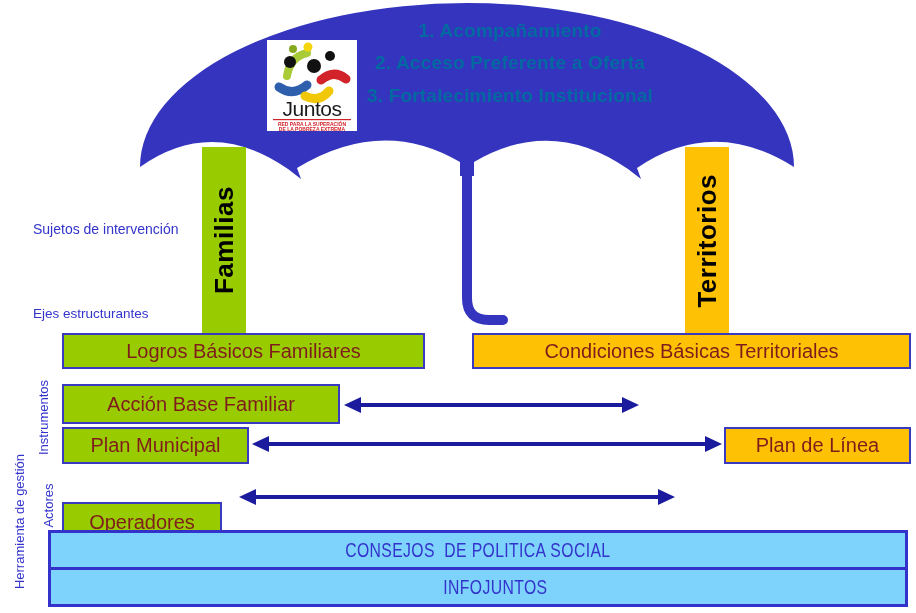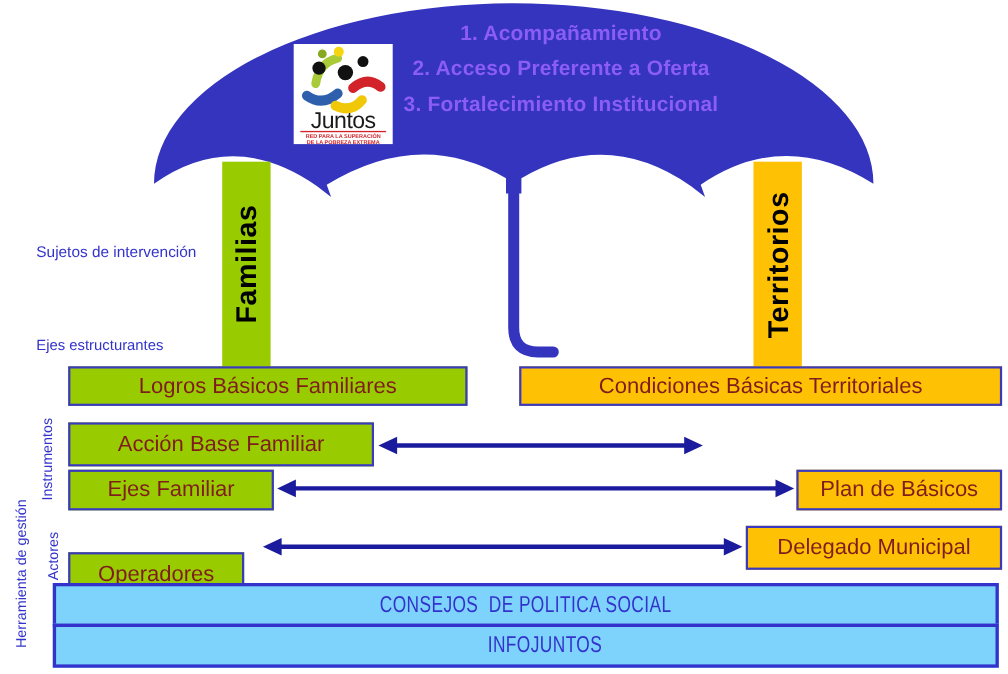--- a/index.html
+++ b/index.html
@@ -9,21 +9,21 @@
   *{margin:0;padding:0;box-sizing:border-box;}
   html,body{background:#fff;}
   body{font-family:"Liberation Sans", sans-serif;}
   #stage{position:relative;width:916px;height:613px;background:#fff;overflow:hidden;}
   #umbrella-svg{position:absolute;left:0;top:0;width:916px;height:613px;pointer-events:none;}
   .canopy{fill:var(--umbrella);}
   .handle{stroke:var(--umbrella);stroke-width:10;fill:none;stroke-linecap:round;stroke-linejoin:round;}
   .arrow-line{stroke:var(--arrow);stroke-width:4;}
   .arrow-head{fill:var(--arrow);}
 
-  .umb-text{position:absolute;left:325px;width:370px;text-align:center;color:#8b5cf6;
+  .umb-text{position:absolute;left:325px;width:370px;text-align:center;color:#0369a1;
     font-size:19px;font-weight:bold;letter-spacing:.2px;}
 
   .logo{position:absolute;left:267px;top:40px;width:90px;height:91px;background:#fff;}
 
   .pillar{position:absolute;top:147px;width:44px;height:187px;display:flex;align-items:center;justify-content:center;}
   .pillar span{writing-mode:vertical-rl;transform:rotate(180deg);font-size:26px;font-weight:600;color:#000;letter-spacing:.5px;}
   .pillar.fam{left:202px;background:var(--green);}
   .pillar.ter{left:685px;background:var(--yellow);}
 
   .side-label{position:absolute;color:var(--labelblue);font-size:14px;}
@@ -115,31 +115,28 @@
     </div>
   <div class="box yellow" style="left:472px;top:333px;width:439px;height:36px;">
     <span>Condiciones Básicas Territoriales</span>
     </div>
 
   <div class="box green" style="left:62px;top:384px;width:278px;height:40px;">
     <span>Acción Base Familiar</span>
     </div>
 
   <div class="box green" style="left:62px;top:427px;width:187px;height:37px;">
-    <span>Ejes Familiar</span>
+    <span>Plan Municipal</span>
     </div>
   <div class="box yellow" style="left:724px;top:427px;width:187px;height:37px;">
-    <span>Plan de Básicos</span>
+    <span>Plan de Línea</span>
     </div>
 
   <div class="box green" style="left:62px;top:478px;width:160px;height:40px;margin-top:24px;">
     <span>Operadores</span>
-    </div>
-  <div class="box yellow" style="left:678px;top:478px;width:233px;height:40px;">
-    <span>Delegado Municipal</span>
     </div>
 
   <div class="footer-box" style="top:530px;height:40px;">
     <span>CONSEJOS  DE POLITICA SOCIAL</span>
     </div>
   <div class="footer-box" style="top:567px;height:40px;padding-left:34px;">
     <span>INFOJUNTOS</span>
     </div>
 
 </div>

